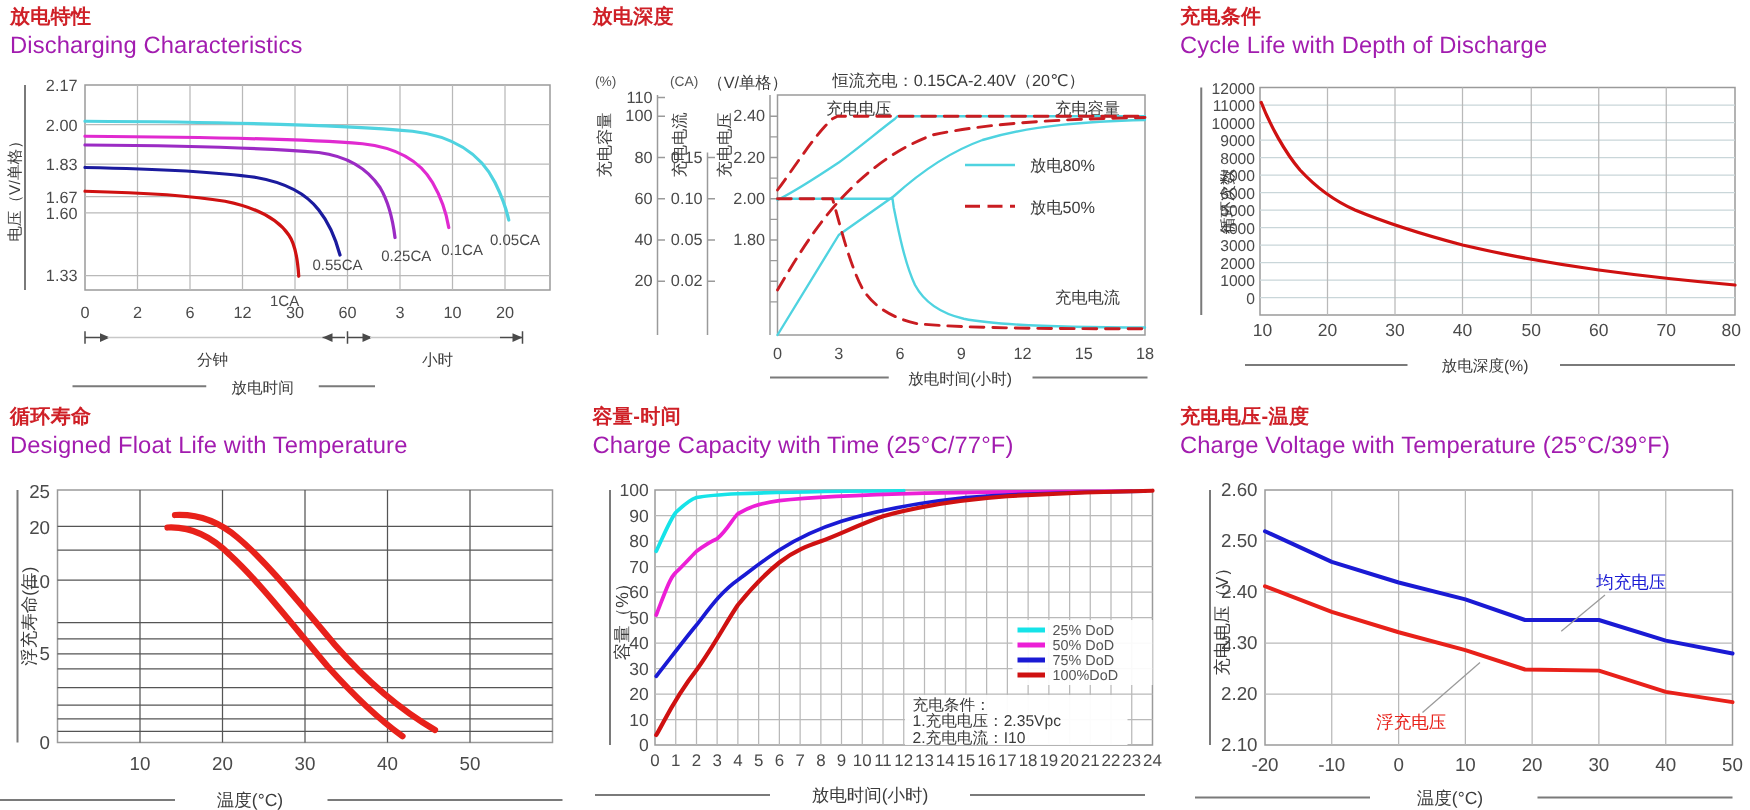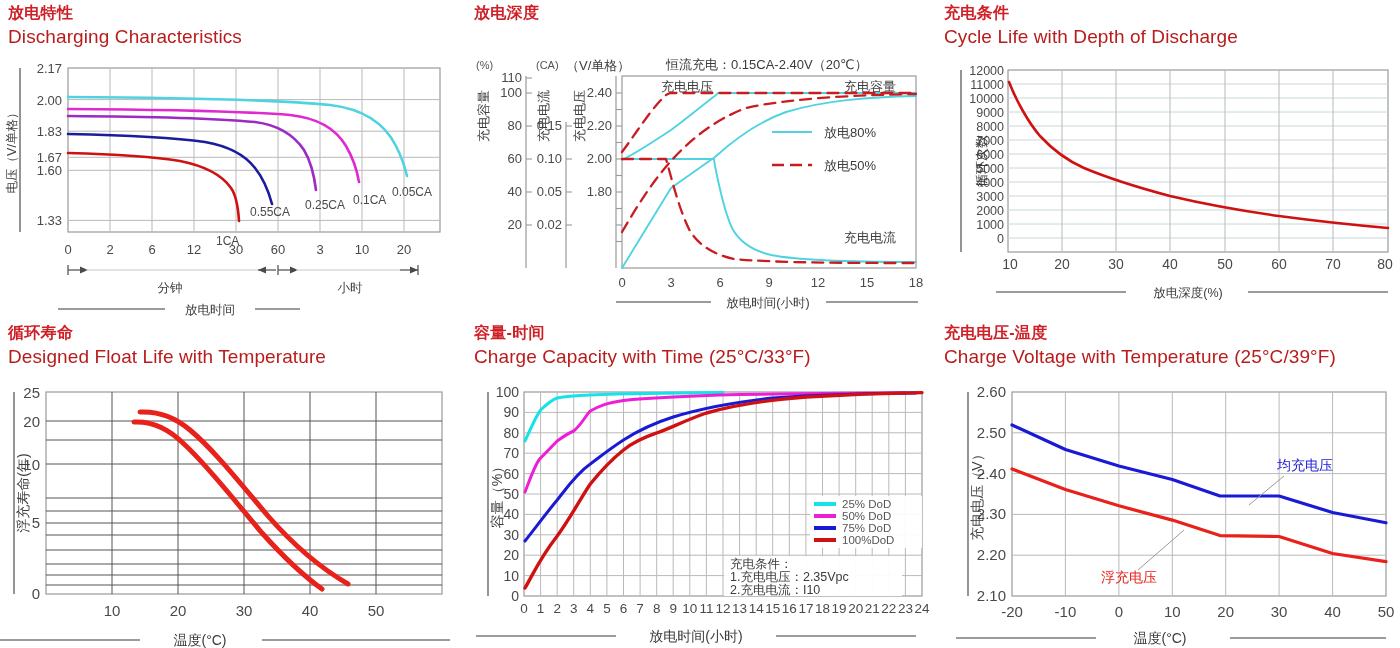--- a/index.html
+++ b/index.html
@@ -15,21 +15,21 @@
     width:1400px;height:648px;
   }
   .panel{position:relative;overflow:hidden;}
   .title-cn{
     position:absolute;left:8px;top:3px;
     font-size:16px;color:#cf2027;font-weight:600;letter-spacing:.3px;
     white-space:nowrap;
   }
   .title-en{
     position:absolute;left:8px;top:26px;
-    font-size:19px;color:#b91c1c;font-weight:400;letter-spacing:.1px;
+    font-size:19px;color:#a21caf;font-weight:400;letter-spacing:.1px;
     white-space:nowrap;
   }
   svg{display:block;}
   text{font-family:"Liberation Sans","DejaVu Sans",sans-serif;fill:#4a4a4a;}
   .tick{font-size:13px;fill:#4a4a4a;}
   .tick-sm{font-size:11px;fill:#555;}
   .axlabel{font-size:12.5px;fill:#3b3b3b;}
   .curvelabel{font-size:11.5px;fill:#333;}
   .anno{font-size:12.5px;fill:#3b3b3b;}
   .legend-t{font-size:13px;fill:#3b3b3b;}
@@ -352,21 +352,21 @@
       <text class="axlabel" x="28" y="115" transform="rotate(-90 28 115)" text-anchor="middle" style="font-size:14px">浮充寿命(年)</text>
 
       <line x1="0" y1="262" x2="140" y2="262" class="axbar"></line>
       <text class="axlabel" x="200" y="267" text-anchor="middle" style="font-size:14px">温度(°C)</text>
       <line x1="262" y1="262" x2="450" y2="262" class="axbar"></line>
     </svg>
   </div>
 
   <div class="panel">
     <div class="title-cn">容量-时间</div>
-    <div class="title-en">Charge Capacity with Time (25°C/33°F)</div>
+    <div class="title-en">Charge Capacity with Time (25°C/77°F)</div>
     <svg width="470" height="270" viewBox="0 0 470 270" style="position:absolute;left:0;top:58px">
 
       <rect x="58" y="14" width="398" height="204" class="frame"></rect>
       <g class="gl">
         <line x1="58" y1="34.4" x2="456" y2="34.4"></line>
           <line x1="58" y1="54.8" x2="456" y2="54.8"></line>
         <line x1="58" y1="75.2" x2="456" y2="75.2"></line>
           <line x1="58" y1="95.6" x2="456" y2="95.6"></line>
         <line x1="58" y1="116" x2="456" y2="116"></line>
           <line x1="58" y1="136.4" x2="456" y2="136.4"></line>

